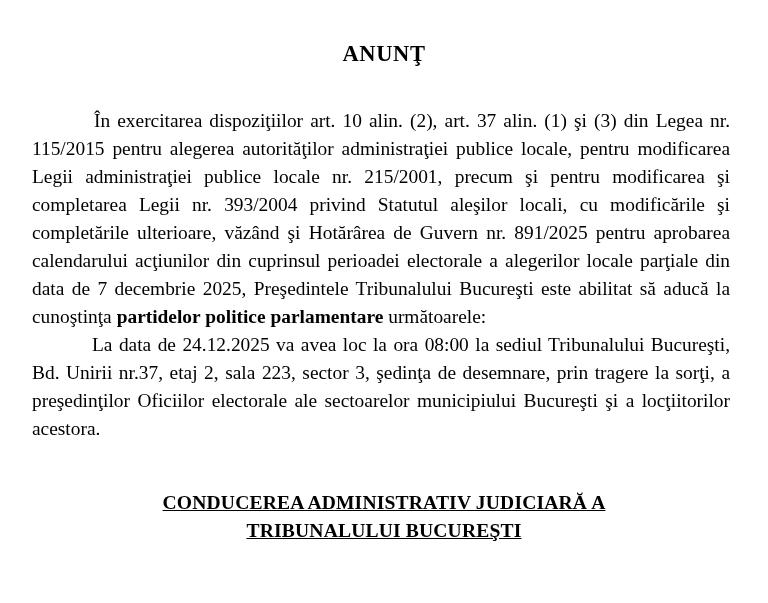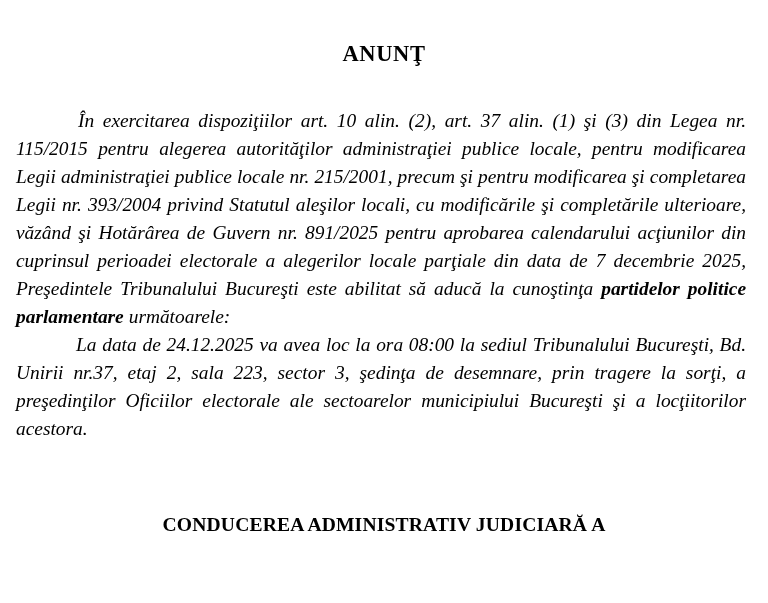--- a/index.html
+++ b/index.html
@@ -25,23 +25,22 @@
   .doc-title {
     text-align: center;
     font-weight: bold;
     font-size: 22.5px;
     letter-spacing: 0.6px;
     margin: 0;
     padding-top: 42px;
     line-height: 1.1;
   }
   .body-block {
-    margin: 0;
+    margin: 16px;
     padding: 0 22px 0 16px;
-    font-style: italic;
   }
   .para {
     font-size: 19.4px;
     line-height: 28px;
     text-align: justify;
     text-justify: inter-word;
     margin: 0;
     hyphens: none;
     word-spacing: 0.1px;
   }
@@ -65,35 +64,37 @@
     text-align: center;
     font-weight: bold;
     font-size: 19.6px;
     line-height: 28px;
     letter-spacing: 0.15px;
   }
   .footer-wrap {
     position: absolute;
     left: 0;
     right: 0;
-    top: 511px;
+    top: 489px;
+    text-decoration: underline;
   }
 </style>
 </head>
 <body>
 
 <div class="page">
 
   <h1 class="doc-title">ANUNŢ</h1>
 
   <div class="body-block">
 
     <p class="para para-first"><span class="indent"></span><span>În exercitarea dispoziţiilor art. 10 alin. (2), art. 37 alin. (1) şi (3) din Legea nr. 115/2015 pentru alegerea autorităţilor administraţiei publice locale, pentru modificarea Legii administraţiei publice locale nr. 215/2001, precum şi pentru modificarea şi completarea Legii nr. 393/2004 privind Statutul aleşilor locali, cu modificările şi completările ulterioare, văzând şi Hotărârea de Guvern nr. 891/2025 pentru aprobarea calendarului acţiunilor din cuprinsul perioadei electorale a alegerilor locale parţiale din data de 7 decembrie 2025,  Preşedintele Tribunalului Bucureşti este abilitat să aducă la cunoştinţa </span><b>partidelor politice parlamentare</b><span> următoarele:</span></p>
 
     <p class="para"><span class="indent-b"></span><span>La data de 24.12.2025 va avea loc la ora 08:00 la sediul Tribunalului Bucureşti, Bd. Unirii nr.37, etaj 2, sala 223, sector 3, şedinţa de desemnare, prin tragere la sorţi, a preşedinţilor Oficiilor electorale ale sectoarelor municipiului Bucureşti şi a locţiitorilor acestora.</span></p>
 
   </div>
 
   <div class="footer-wrap">
     <div class="footer">CONDUCEREA ADMINISTRATIV JUDICIARĂ A</div>
+    <div class="footer">TRIBUNALULUI BUCUREŞTI</div>
   </div>
 
 </div>
 
 </body></html>

